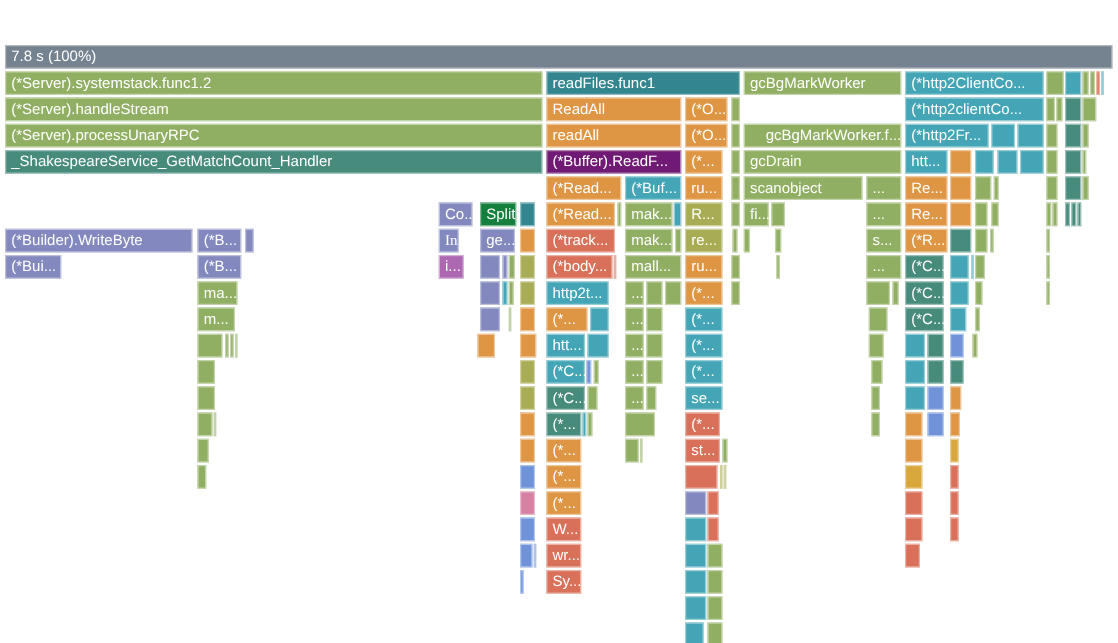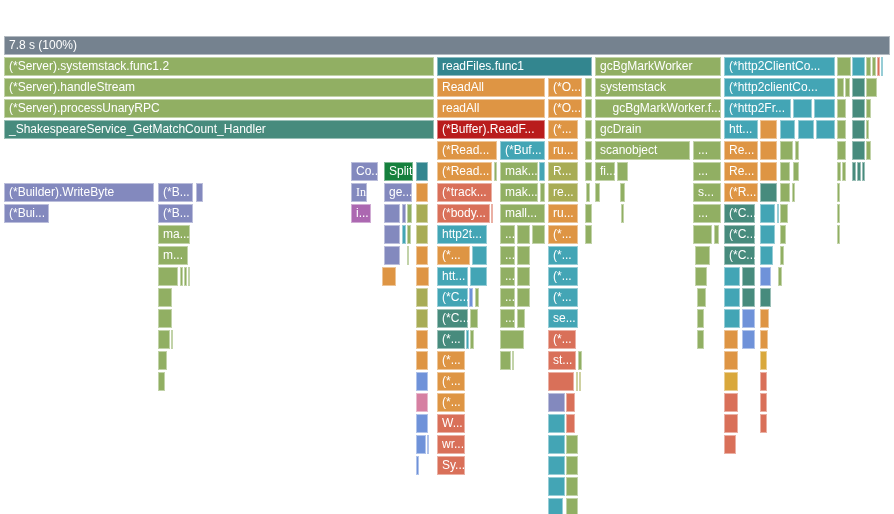--- a/index.html
+++ b/index.html
@@ -38,39 +38,38 @@
     <div class="frame" style="left: 837px; top: 25px; width: 14px; height: 19px; background: rgb(145, 175, 99);"></div>
     <div class="frame" style="left: 852px; top: 25px; width: 13px; height: 19px; background: rgb(67, 165, 181);"></div>
     <div class="frame tiny" style="left: 866px; top: 25px; width: 5px; height: 19px; background: rgb(145, 175, 99);"></div>
     <div class="frame tiny" style="left: 872px; top: 25px; width: 4px; height: 19px; background: rgb(145, 175, 99);"></div>
     <div class="frame tiny" style="left: 877px; top: 25px; width: 3px; height: 19px; background: rgb(217, 112, 89);"></div>
     <div class="frame tiny" style="left: 881px; top: 25px; width: 2px; height: 19px; background: rgb(67, 165, 181);"></div>
     <div class="frame" style="left: 4px; top: 46px; width: 430px; height: 19px; background: rgb(145, 175, 99);">(*Server).handleStream</div>
     <div class="frame" style="left: 437px; top: 46px; width: 108px; height: 19px; background: rgb(222, 149, 68);">ReadAll</div>
     <div class="frame" style="left: 548px; top: 46px; width: 34px; height: 19px; background: rgb(222, 149, 68);">(*O...</div>
     <div class="frame tiny" style="left: 585px; top: 46px; width: 7px; height: 19px; background: rgb(145, 175, 99);"></div>
-    <div class="frame" style="left: 595px; top: 46px; width: 126px; height: 19px; background: rgb(145, 175, 99);">systemstack</div>
     <div class="frame" style="left: 724px; top: 46px; width: 111px; height: 19px; background: rgb(67, 165, 181);">(*http2clientCo...</div>
     <div class="frame tiny" style="left: 837px; top: 46px; width: 7px; height: 19px; background: rgb(145, 175, 99);"></div>
     <div class="frame tiny" style="left: 845px; top: 46px; width: 5px; height: 19px; background: rgb(145, 175, 99);"></div>
     <div class="frame" style="left: 852px; top: 46px; width: 13px; height: 19px; background: rgb(71, 139, 125);"></div>
     <div class="frame" style="left: 866px; top: 46px; width: 11px; height: 19px; background: rgb(145, 175, 99);"></div>
     <div class="frame" style="left: 4px; top: 67px; width: 430px; height: 19px; background: rgb(145, 175, 99);">(*Server).processUnaryRPC</div>
     <div class="frame" style="left: 437px; top: 67px; width: 108px; height: 19px; background: rgb(222, 149, 68);">readAll</div>
     <div class="frame" style="left: 548px; top: 67px; width: 34px; height: 19px; background: rgb(222, 149, 68);">(*O...</div>
     <div class="frame tiny" style="left: 585px; top: 67px; width: 7px; height: 19px; background: rgb(145, 175, 99);"></div>
     <div class="frame" style="left: 595px; top: 67px; width: 126px; height: 19px; background: rgb(145, 175, 99); text-align: right;">gcBgMarkWorker.f...</div>
     <div class="frame" style="left: 724px; top: 67px; width: 67px; height: 19px; background: rgb(67, 165, 181);">(*http2Fr...</div>
     <div class="frame" style="left: 793px; top: 67px; width: 19px; height: 19px; background: rgb(67, 165, 181);"></div>
     <div class="frame" style="left: 814px; top: 67px; width: 21px; height: 19px; background: rgb(67, 165, 181);"></div>
     <div class="frame tiny" style="left: 837px; top: 67px; width: 9px; height: 19px; background: rgb(145, 175, 99);"></div>
     <div class="frame" style="left: 852px; top: 67px; width: 13px; height: 19px; background: rgb(71, 139, 125);"></div>
     <div class="frame tiny" style="left: 866px; top: 67px; width: 5px; height: 19px; background: rgb(145, 175, 99);"></div>
     <div class="frame" style="left: 4px; top: 88px; width: 430px; height: 19px; background: rgb(71, 139, 125);">_ShakespeareService_GetMatchCount_Handler</div>
-    <div class="frame" style="left: 437px; top: 88px; width: 108px; height: 19px; background: #b91c1c;">(*Buffer).ReadF...</div>
+    <div class="frame" style="left: 437px; top: 88px; width: 108px; height: 19px; background: #701a75;">(*Buffer).ReadF...</div>
     <div class="frame" style="left: 548px; top: 88px; width: 30px; height: 19px; background: rgb(222, 149, 68);">(*...</div>
     <div class="frame tiny" style="left: 585px; top: 88px; width: 7px; height: 19px; background: rgb(145, 175, 99);"></div>
     <div class="frame" style="left: 595px; top: 88px; width: 126px; height: 19px; background: rgb(145, 175, 99);">gcDrain</div>
     <div class="frame" style="left: 724px; top: 88px; width: 34px; height: 19px; background: rgb(67, 165, 181);">htt...</div>
     <div class="frame" style="left: 760px; top: 88px; width: 17px; height: 19px; background: rgb(222, 149, 68);"></div>
     <div class="frame" style="left: 780px; top: 88px; width: 15px; height: 19px; background: rgb(67, 165, 181);"></div>
     <div class="frame" style="left: 798px; top: 88px; width: 16px; height: 19px; background: rgb(67, 165, 181);"></div>
     <div class="frame" style="left: 816px; top: 88px; width: 19px; height: 19px; background: rgb(67, 165, 181);"></div>
     <div class="frame tiny" style="left: 837px; top: 88px; width: 9px; height: 19px; background: rgb(145, 175, 99);"></div>
     <div class="frame" style="left: 852px; top: 88px; width: 13px; height: 19px; background: rgb(71, 139, 125);"></div>

